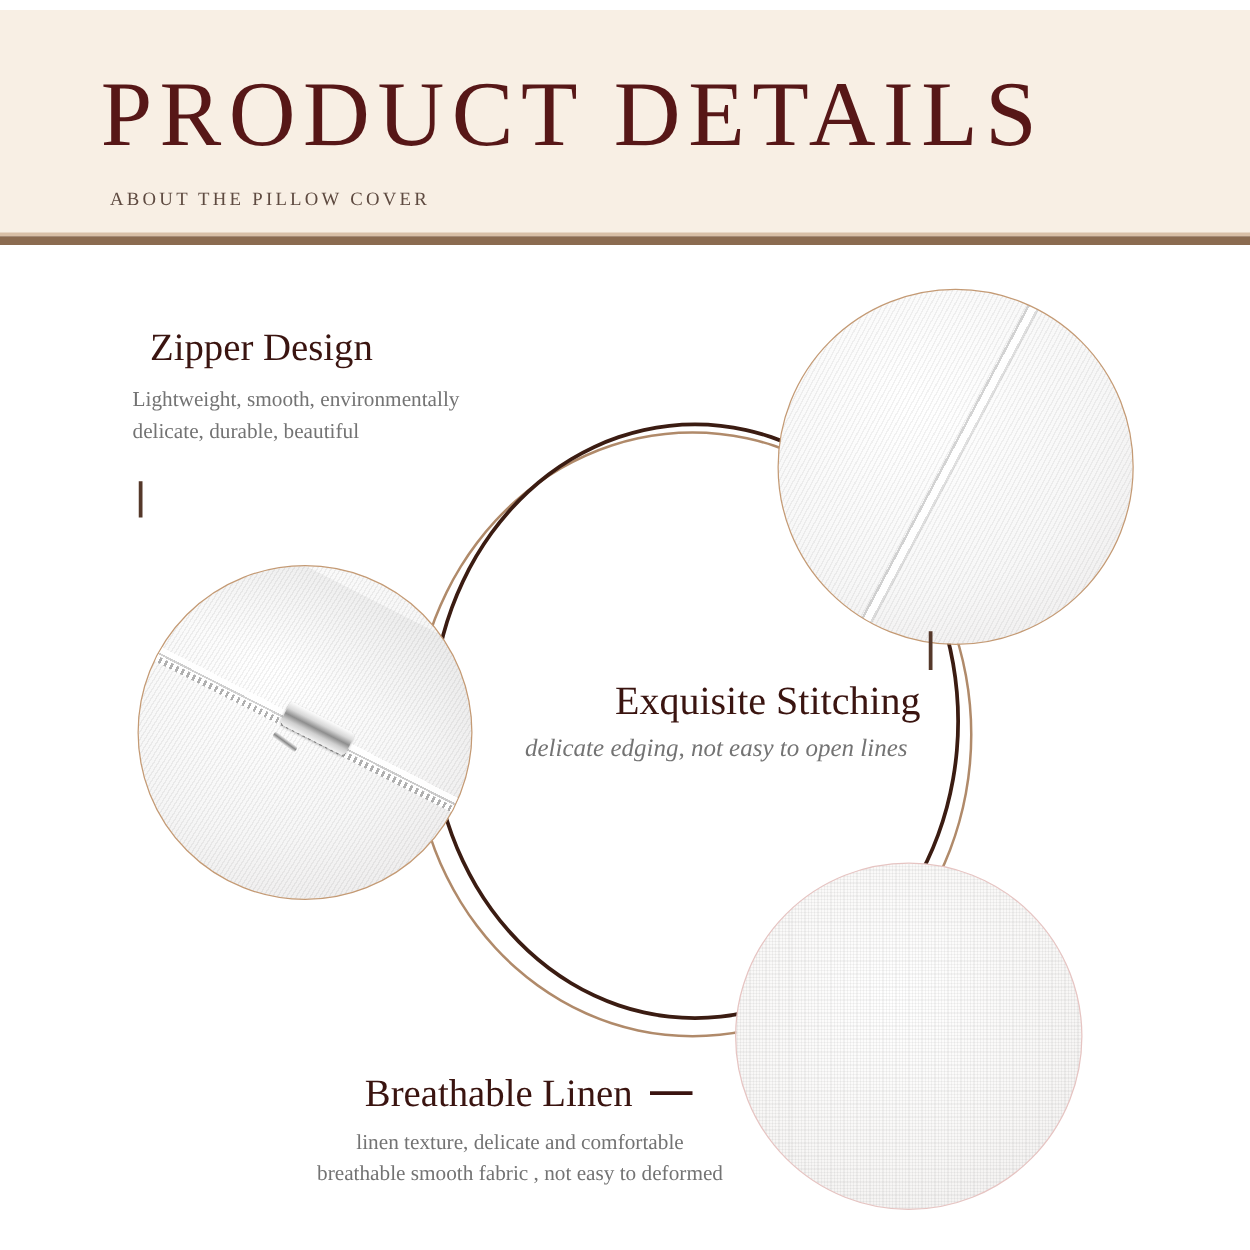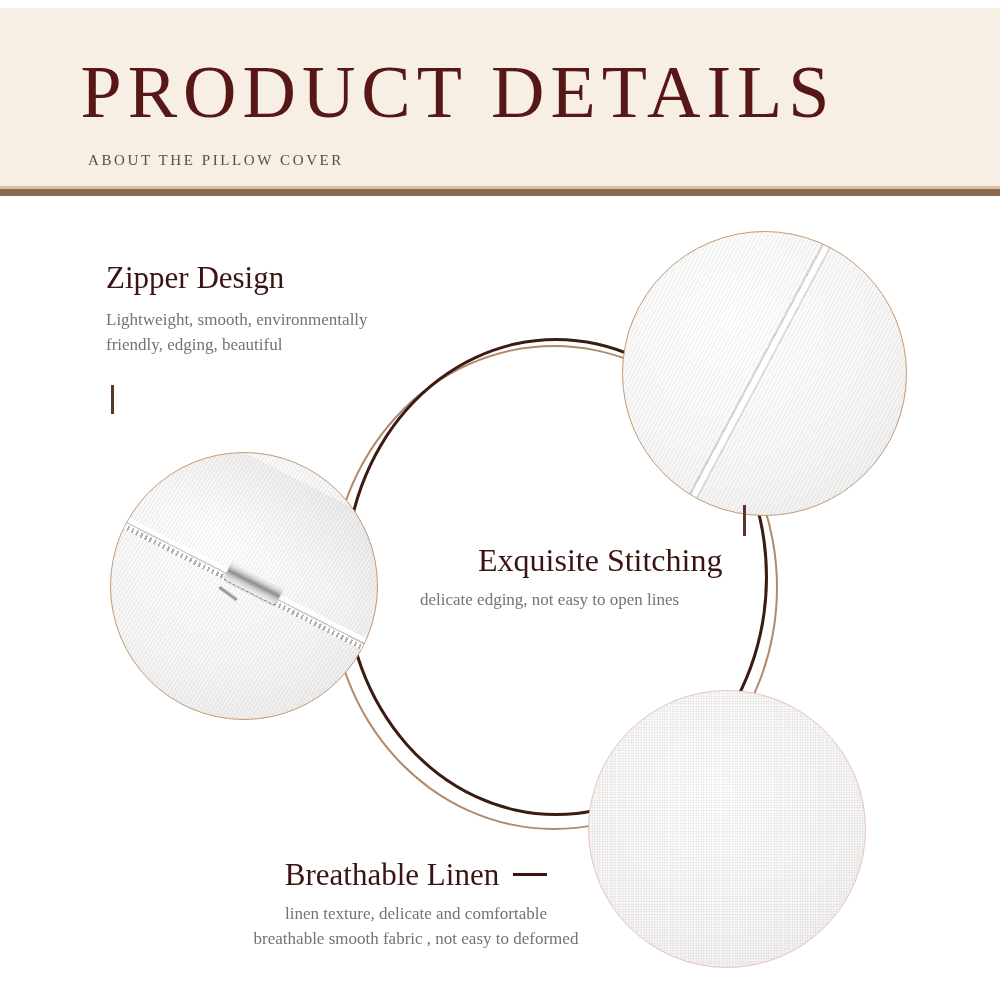--- a/index.html
+++ b/index.html
@@ -93,32 +93,32 @@
                     rgba(0,0,0,.038) 0 1px, rgba(0,0,0,0) 1px 2.6px),
                 radial-gradient(circle at 45% 38%, #ffffff 0%, #f8f7f6 60%, #efedec 100%);}
 
   
   .tick{position:absolute;width:3px;background:#55382A;}
   #tick-zipper{left:111px;top:385px;height:29px;}
   #tick-stitch{left:743px;top:505px;height:31px;}
 
   
   .feature-title{color:#3A1410;font-weight:400;white-space:nowrap;
-              font-family:"Liberation Serif","DejaVu Serif",serif;}
+              font-family:"Liberation Serif","DejaVu Serif",serif;margin-left:14px;}
   .feature-body{color:#737373;font-weight:400;
               font-family:"Liberation Serif","DejaVu Serif",serif;}
 
   #block-zipper{position:absolute;left:106px;top:258px;}
   #block-zipper .feature-title{font-size:31px;line-height:40px;}
   #block-zipper .feature-body{font-size:17px;line-height:25px;margin-top:9px;}
 
   #block-stitch{position:absolute;left:478px;top:540px;}
   #block-stitch .feature-title{font-size:32px;line-height:40px;}
-  #block-stitch .feature-body{font-size:17px;line-height:25px;margin-top:7px;
-              margin-left:-58px;}
+  #block-stitch .feature-body{font-size:20px;line-height:25px;margin-top:7px;
+              margin-left:-58px;font-style:italic;}
 
   #block-linen{position:absolute;left:186px;top:855px;width:460px;text-align:center;}
   #block-linen .feature-title{font-size:31px;line-height:40px;}
   #block-linen .feature-body{font-size:17px;line-height:25px;margin-top:6px;}
   #block-linen .dash{display:inline-block;width:34px;height:3px;
               background:#3A1410;vertical-align:middle;margin-left:14px;
               margin-bottom:6px;}
 </style>
 </head>
 <body>
@@ -147,21 +147,21 @@
 
   <div class="photo-circle" id="photo-linen"></div>
 
   <div class="tick" id="tick-zipper"></div>
   <div class="tick" id="tick-stitch"></div>
 
   <div id="block-zipper">
     <div class="feature-title">Zipper Design</div>
     <div class="feature-body">
       <div>Lightweight, smooth, environmentally</div>
-      <div>friendly, edging, beautiful</div>
+      <div>delicate, durable, beautiful</div>
     </div>
   </div>
 
   <div id="block-stitch">
     <div class="feature-title">Exquisite Stitching</div>
     <div class="feature-body">
       <div>delicate edging, not easy to open lines</div>
     </div>
   </div>
 

